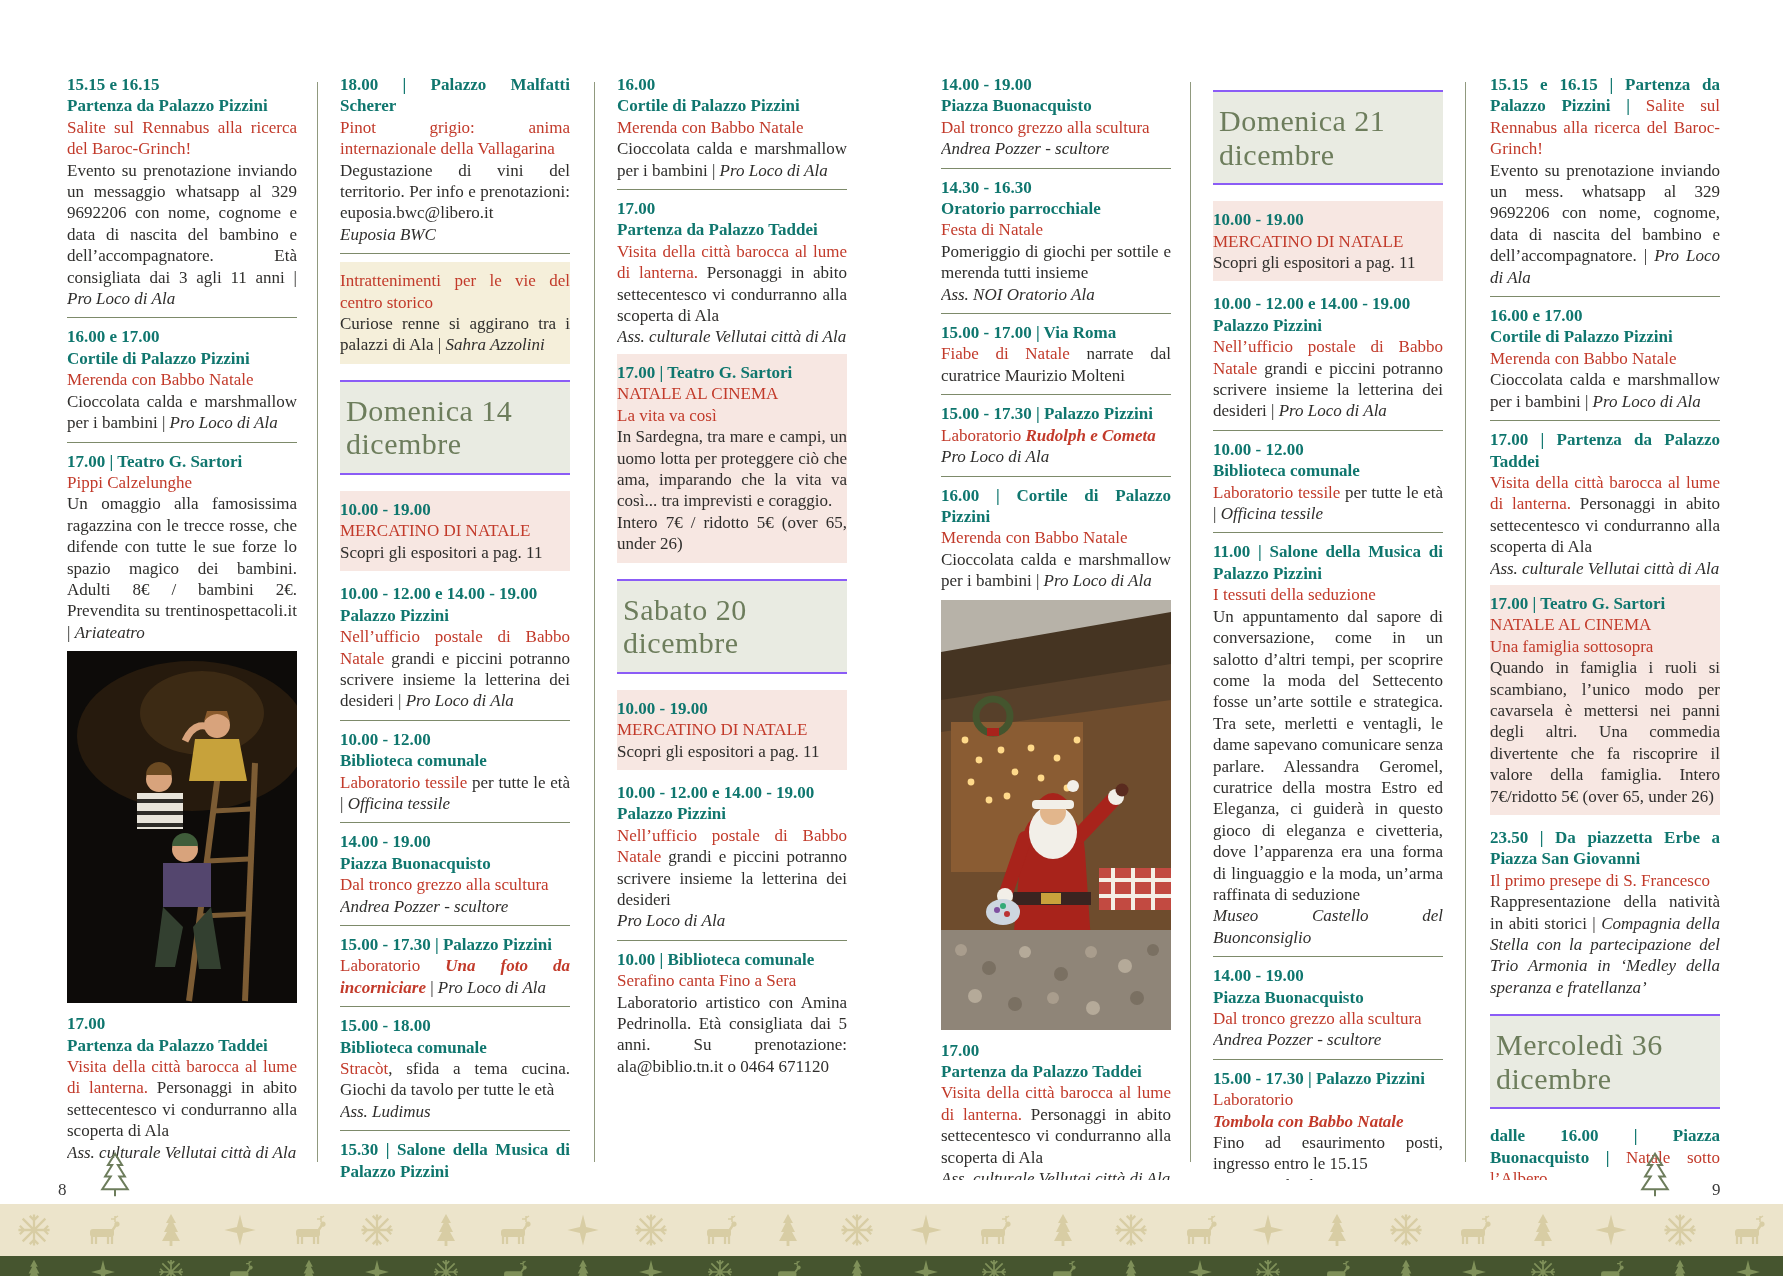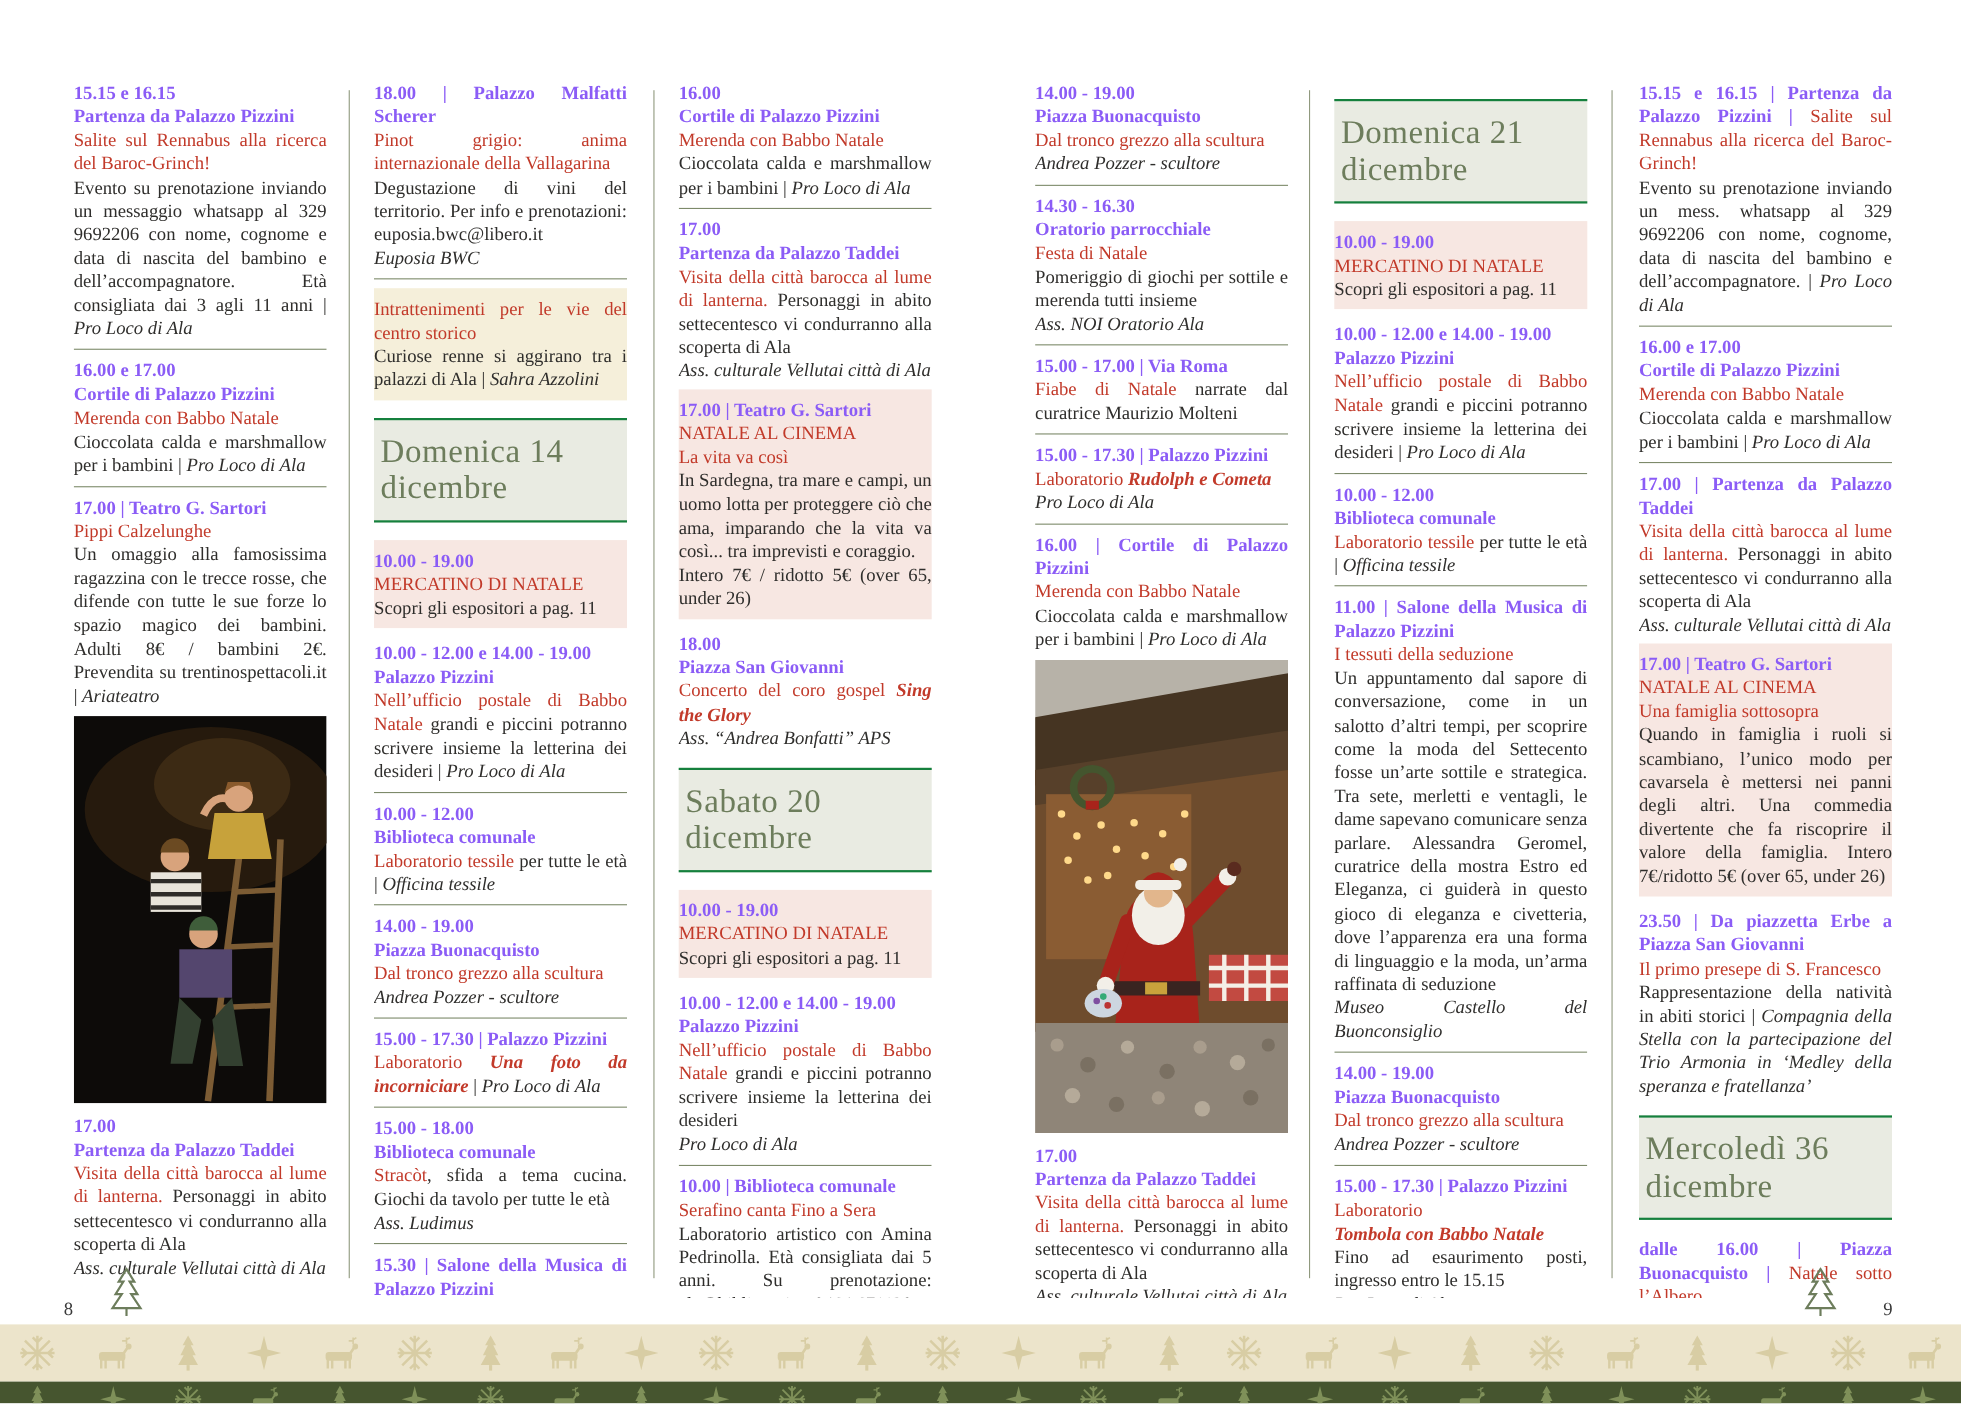--- a/index.html
+++ b/index.html
@@ -2,29 +2,29 @@
 <html><head>
 <meta charset="utf-8">
 <style>
   html,body{margin:0;padding:0;background:#fff;}
   .page{position:relative;width:1783px;height:1276px;background:#ffffff;overflow:hidden;
         font-family:"Liberation Serif","DejaVu Serif",serif;color:#2f2e2c;}
   .col{position:absolute;top:74px;width:230px;height:1106px;overflow:hidden;}
   .vsep{position:absolute;top:82px;height:1080px;width:1px;background:#90997e;}
   .event{margin:0;}
   .ev-text{margin:0;font-size:17px;line-height:1.26;text-align:justify;}
-  .r-g{color:#8b5cf6;font-weight:bold;}
+  .r-g{color:#0f766e;font-weight:bold;}
   .r-t{color:#c23a2a;font-weight:normal;}
   .r-ti{color:#c23a2a;font-weight:bold;font-style:italic;}
   .r-b{color:#2f2e2c;}
   .r-bi{color:#2f2e2c;font-style:italic;}
   .hr{border-top:1.5px solid #7d8a6a;margin:8px 0;}
   .box-pink{background:#f7e7e2;margin:6px -10px 12px;padding:8px 10px;}
   .box-cream{background:#f5efda;margin:6px -10px 12px;padding:8px 10px;}
-  .day-box{background:#e9ebe2;border:2px solid #15803d;margin:16px -10px 16px;padding:12px 14px;}
+  .day-box{background:#e9ebe2;border:2px solid #8b5cf6;margin:16px -10px 16px;padding:12px 14px;}
   .day-text{font-size:30px;line-height:1.12;color:#6d7d5c;white-space:pre-line;letter-spacing:.5px;}
   .photo{margin:8px 0 10px;line-height:0;}
   .photo svg{display:block;}
   .pagenum{position:absolute;font-size:17px;color:#3a3a3a;}
   .tree-mark{position:absolute;color:#6d7d5c;line-height:0;}
   .band{position:absolute;left:0;width:1783px;display:flex;justify-content:space-around;align-items:center;overflow:hidden;}
   .band-cream{background:#ece4cb;color:#d8cda4;}
   .band-dark{background:#46552f;color:#7f9059;align-items:flex-start;}
   .orn{line-height:0;}
   .band-cream .orn svg{width:34px;height:34px;}
@@ -118,23 +118,20 @@
   <section class="col" style="left:617px">
       <div class="event">
         <p class="ev-text"><span class="r-g">16.00</span><br><span class="r-g">Cortile di Palazzo Pizzini</span><br><span class="r-t">Merenda con Babbo Natale</span><br><span class="r-b">Cioccolata calda e marshmallow per i bambini | </span><span class="r-bi">Pro Loco di Ala</span></p>
       </div>
       <div class="hr"></div>
       <div class="event">
         <p class="ev-text"><span class="r-g">17.00</span><br><span class="r-g">Partenza da Palazzo Taddei</span><br><span class="r-t">Visita della città barocca al lume di lanterna.</span><span class="r-b"> Personaggi in abito settecentesco vi condurranno alla scoperta di Ala</span><br><span class="r-bi">Ass. culturale Vellutai città di Ala</span></p>
       </div>
       <div class="event box-pink">
         <p class="ev-text"><span class="r-g">17.00 | Teatro G. Sartori</span><br><span class="r-t">NATALE AL CINEMA</span><br><span class="r-t">La vita va così</span><br><span class="r-b">In Sardegna, tra mare e campi, un uomo lotta per proteggere ciò che ama, imparando che la vita va così... tra imprevisti e coraggio.</span><br><span class="r-b">Intero 7€ / ridotto 5€ (over 65, under 26)</span></p>
-      </div>
-      <div class="event">
-        <p class="ev-text"><span class="r-g">18.00</span><br><span class="r-g">Piazza San Giovanni</span><br><span class="r-t">Concerto del coro gospel </span><span class="r-ti">Sing the Glory</span><br><span class="r-bi">Ass. “Andrea Bonfatti” APS</span></p>
       </div>
       <div class="day-box"><span class="day-text">Sabato 20
 dicembre</span></div>
       <div class="event box-pink">
         <p class="ev-text"><span class="r-g">10.00 - 19.00</span><br><span class="r-t">MERCATINO DI NATALE</span><br><span class="r-b">Scopri gli espositori a pag. 11</span></p>
       </div>
       <div class="event">
         <p class="ev-text"><span class="r-g">10.00 - 12.00 e 14.00 - 19.00</span><br><span class="r-g">Palazzo Pizzini</span><br><span class="r-t">Nell’ufficio postale di Babbo Natale</span><span class="r-b"> grandi e piccini potranno scrivere insieme la letterina dei desideri</span><br><span class="r-bi">Pro Loco di Ala</span></p>
       </div>
       <div class="hr"></div>

